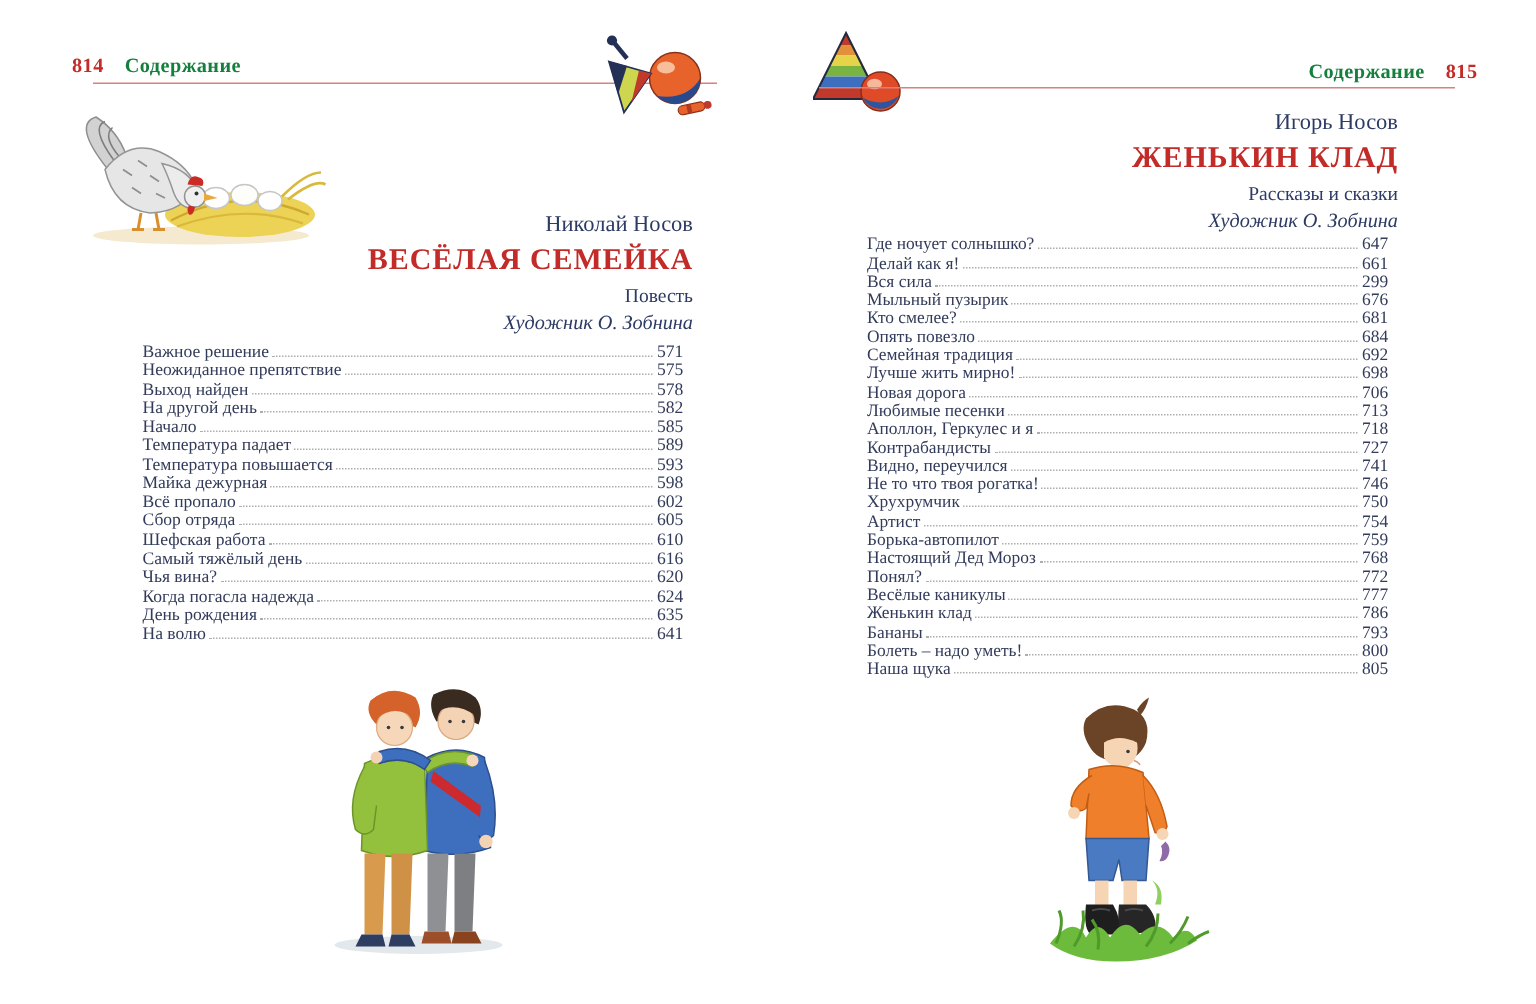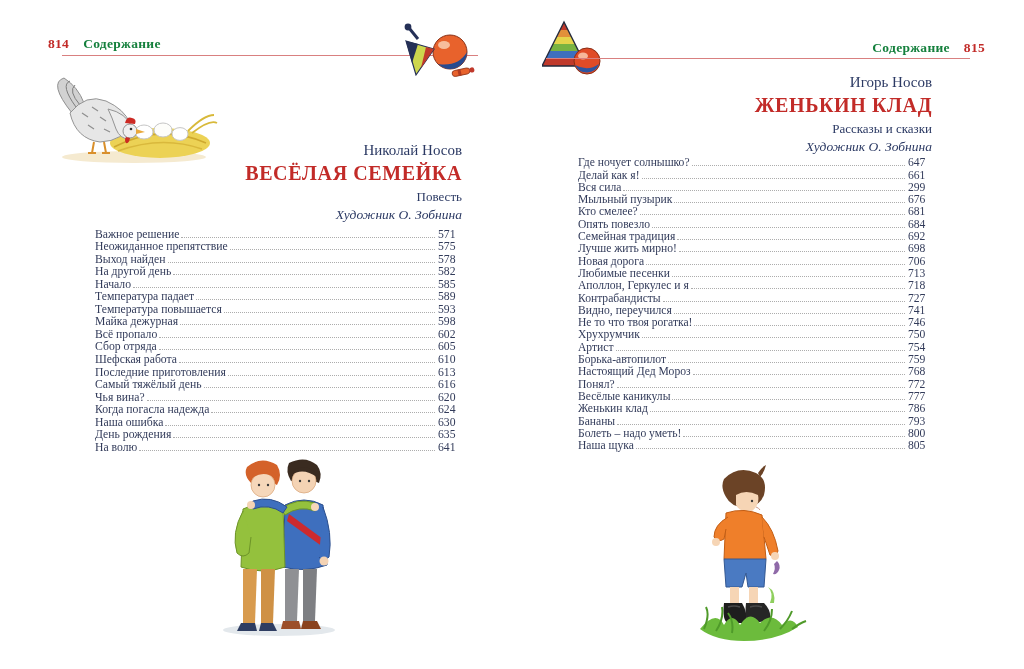--- a/index.html
+++ b/index.html
@@ -150,49 +150,39 @@
         <span class="toc-dots"></span>
         <span class="toc-page">605</span>
       </div>
 
       <div class="toc-row">
         <span class="toc-title">Шефская работа</span>
         <span class="toc-dots"></span>
         <span class="toc-page">610</span>
       </div>
 
-      <div class="toc-row">
-        <span class="toc-title">Последние приготовления</span>
-        <span class="toc-dots"></span>
-        <span class="toc-page">613</span>
-      </div>
 
       <div class="toc-row">
         <span class="toc-title">Самый тяжёлый день</span>
         <span class="toc-dots"></span>
         <span class="toc-page">616</span>
       </div>
 
       <div class="toc-row">
         <span class="toc-title">Чья вина?</span>
         <span class="toc-dots"></span>
         <span class="toc-page">620</span>
       </div>
 
       <div class="toc-row">
         <span class="toc-title">Когда погасла надежда</span>
         <span class="toc-dots"></span>
         <span class="toc-page">624</span>
       </div>
 
-      <div class="toc-row">
-        <span class="toc-title">Наша ошибка</span>
-        <span class="toc-dots"></span>
-        <span class="toc-page">630</span>
-      </div>
 
       <div class="toc-row">
         <span class="toc-title">День рождения</span>
         <span class="toc-dots"></span>
         <span class="toc-page">635</span>
       </div>
 
       <div class="toc-row">
         <span class="toc-title">На волю</span>
         <span class="toc-dots"></span>

